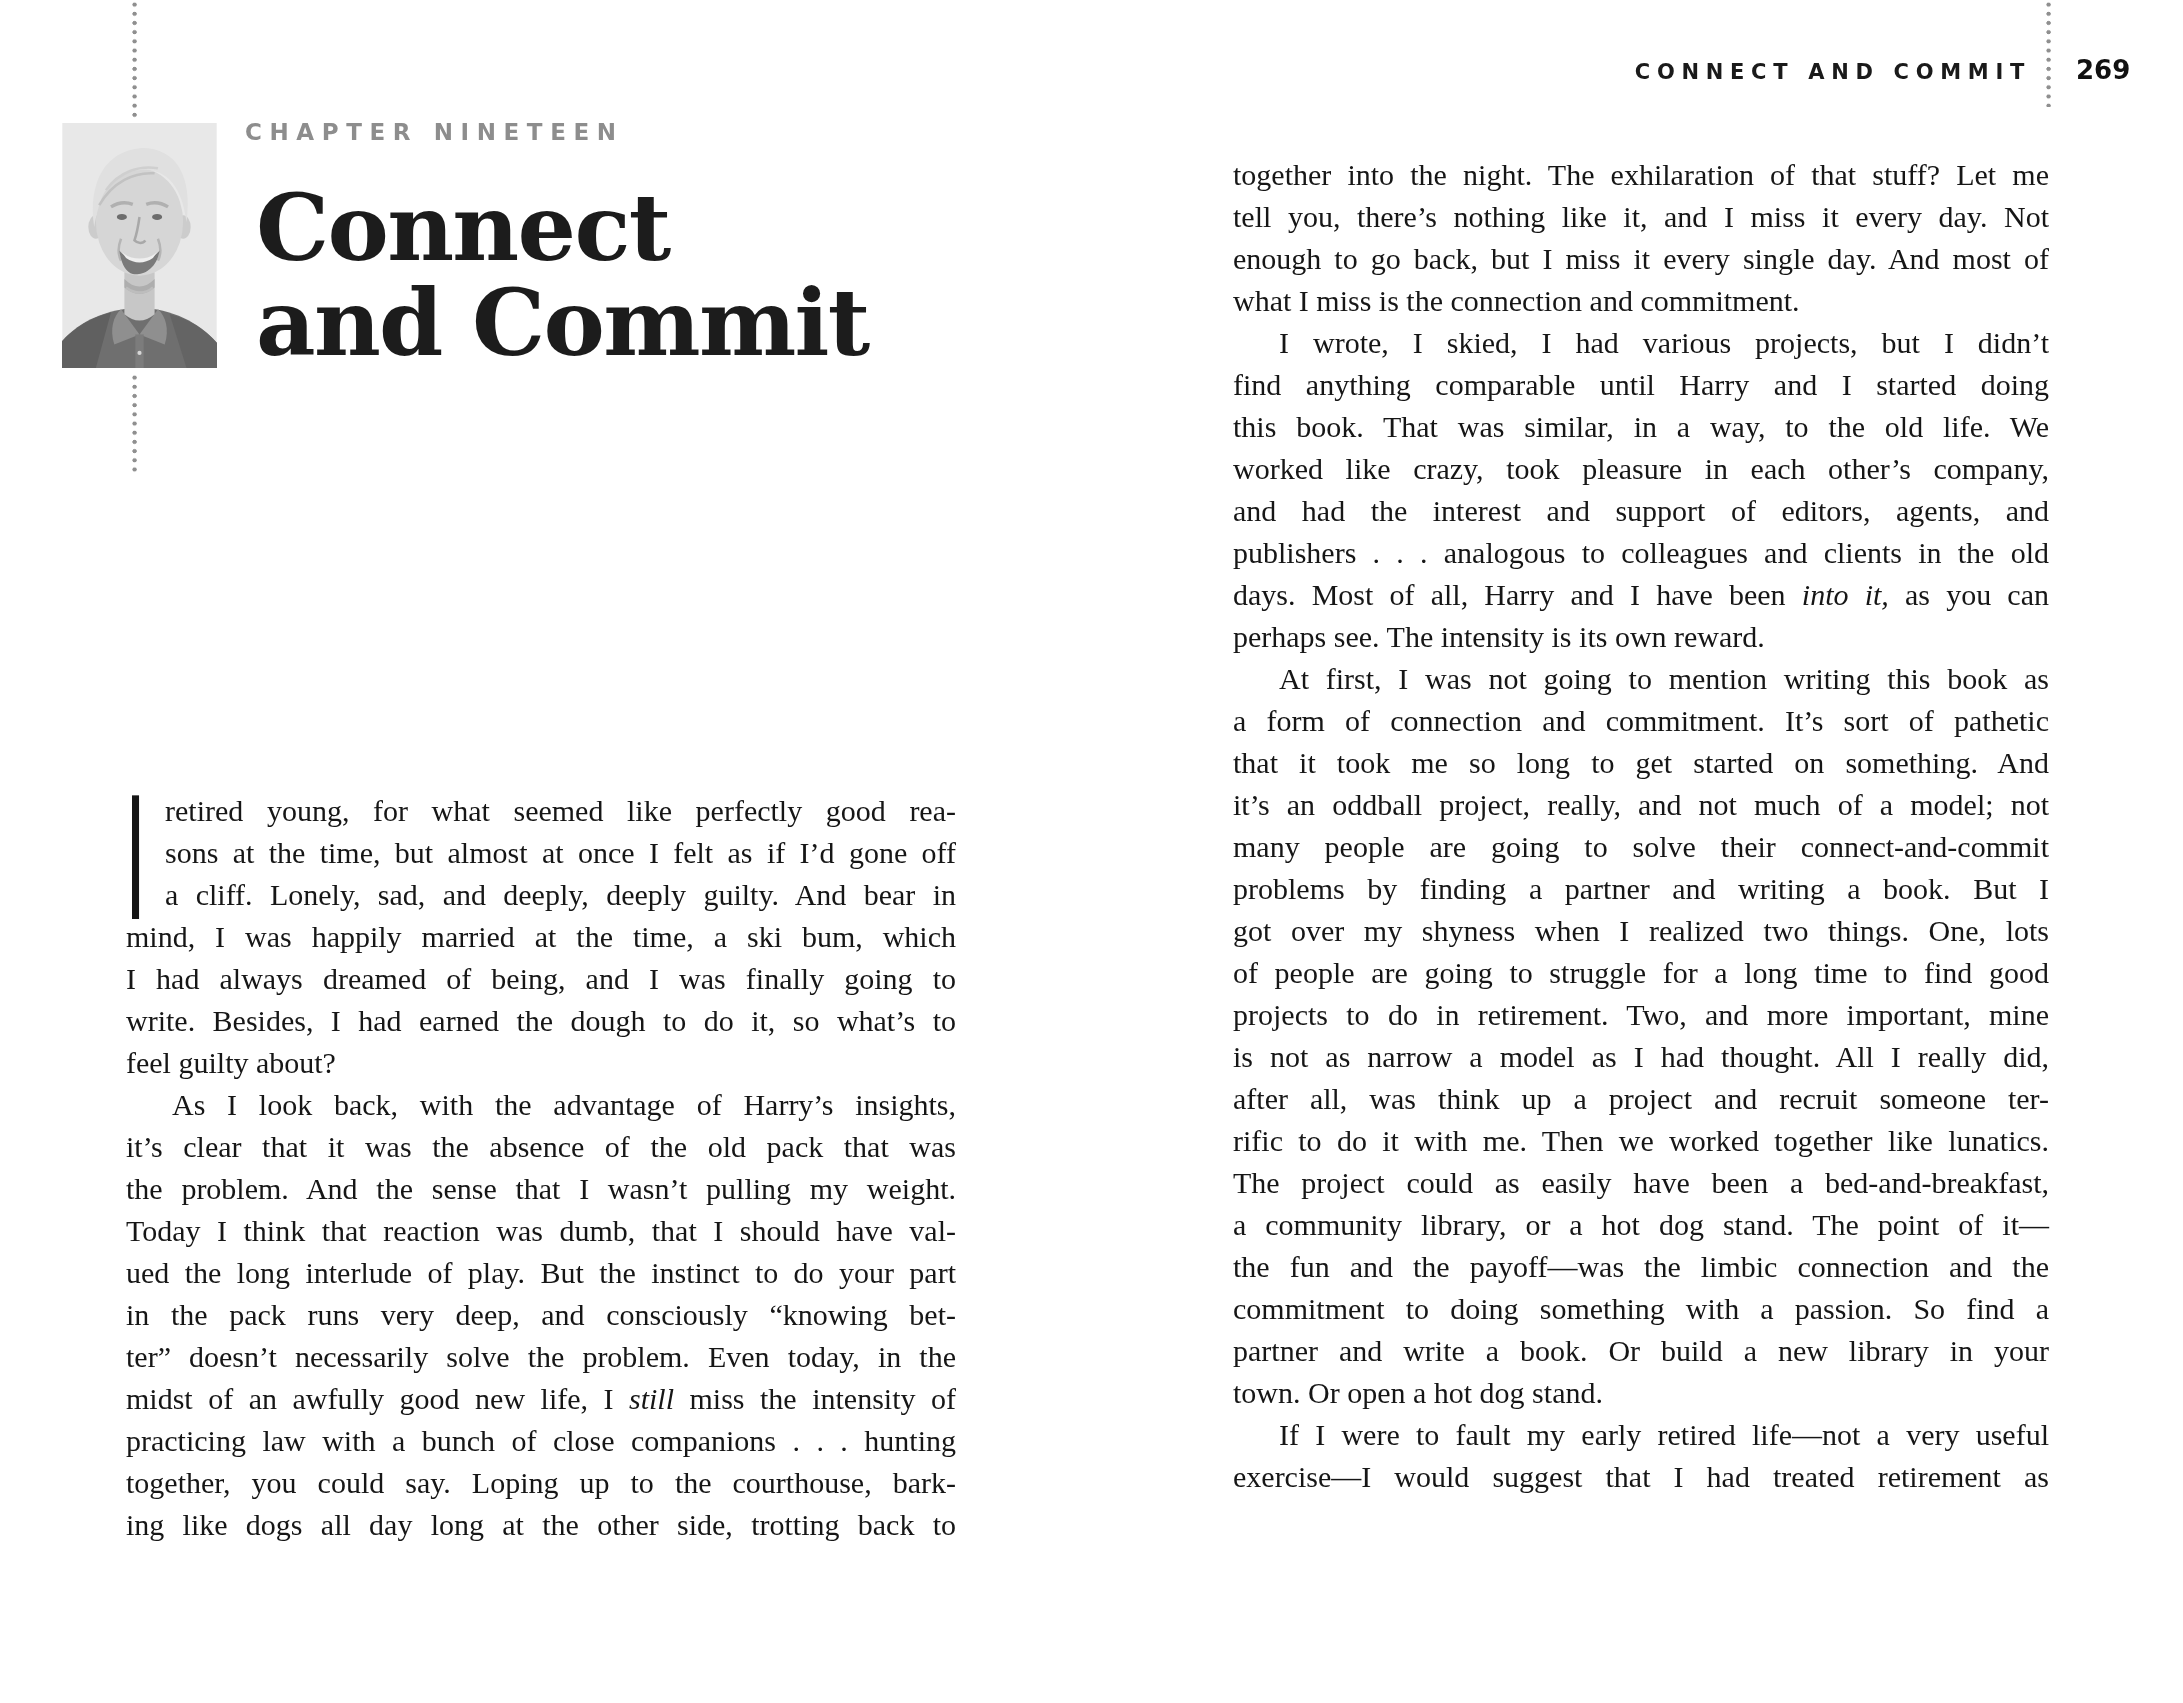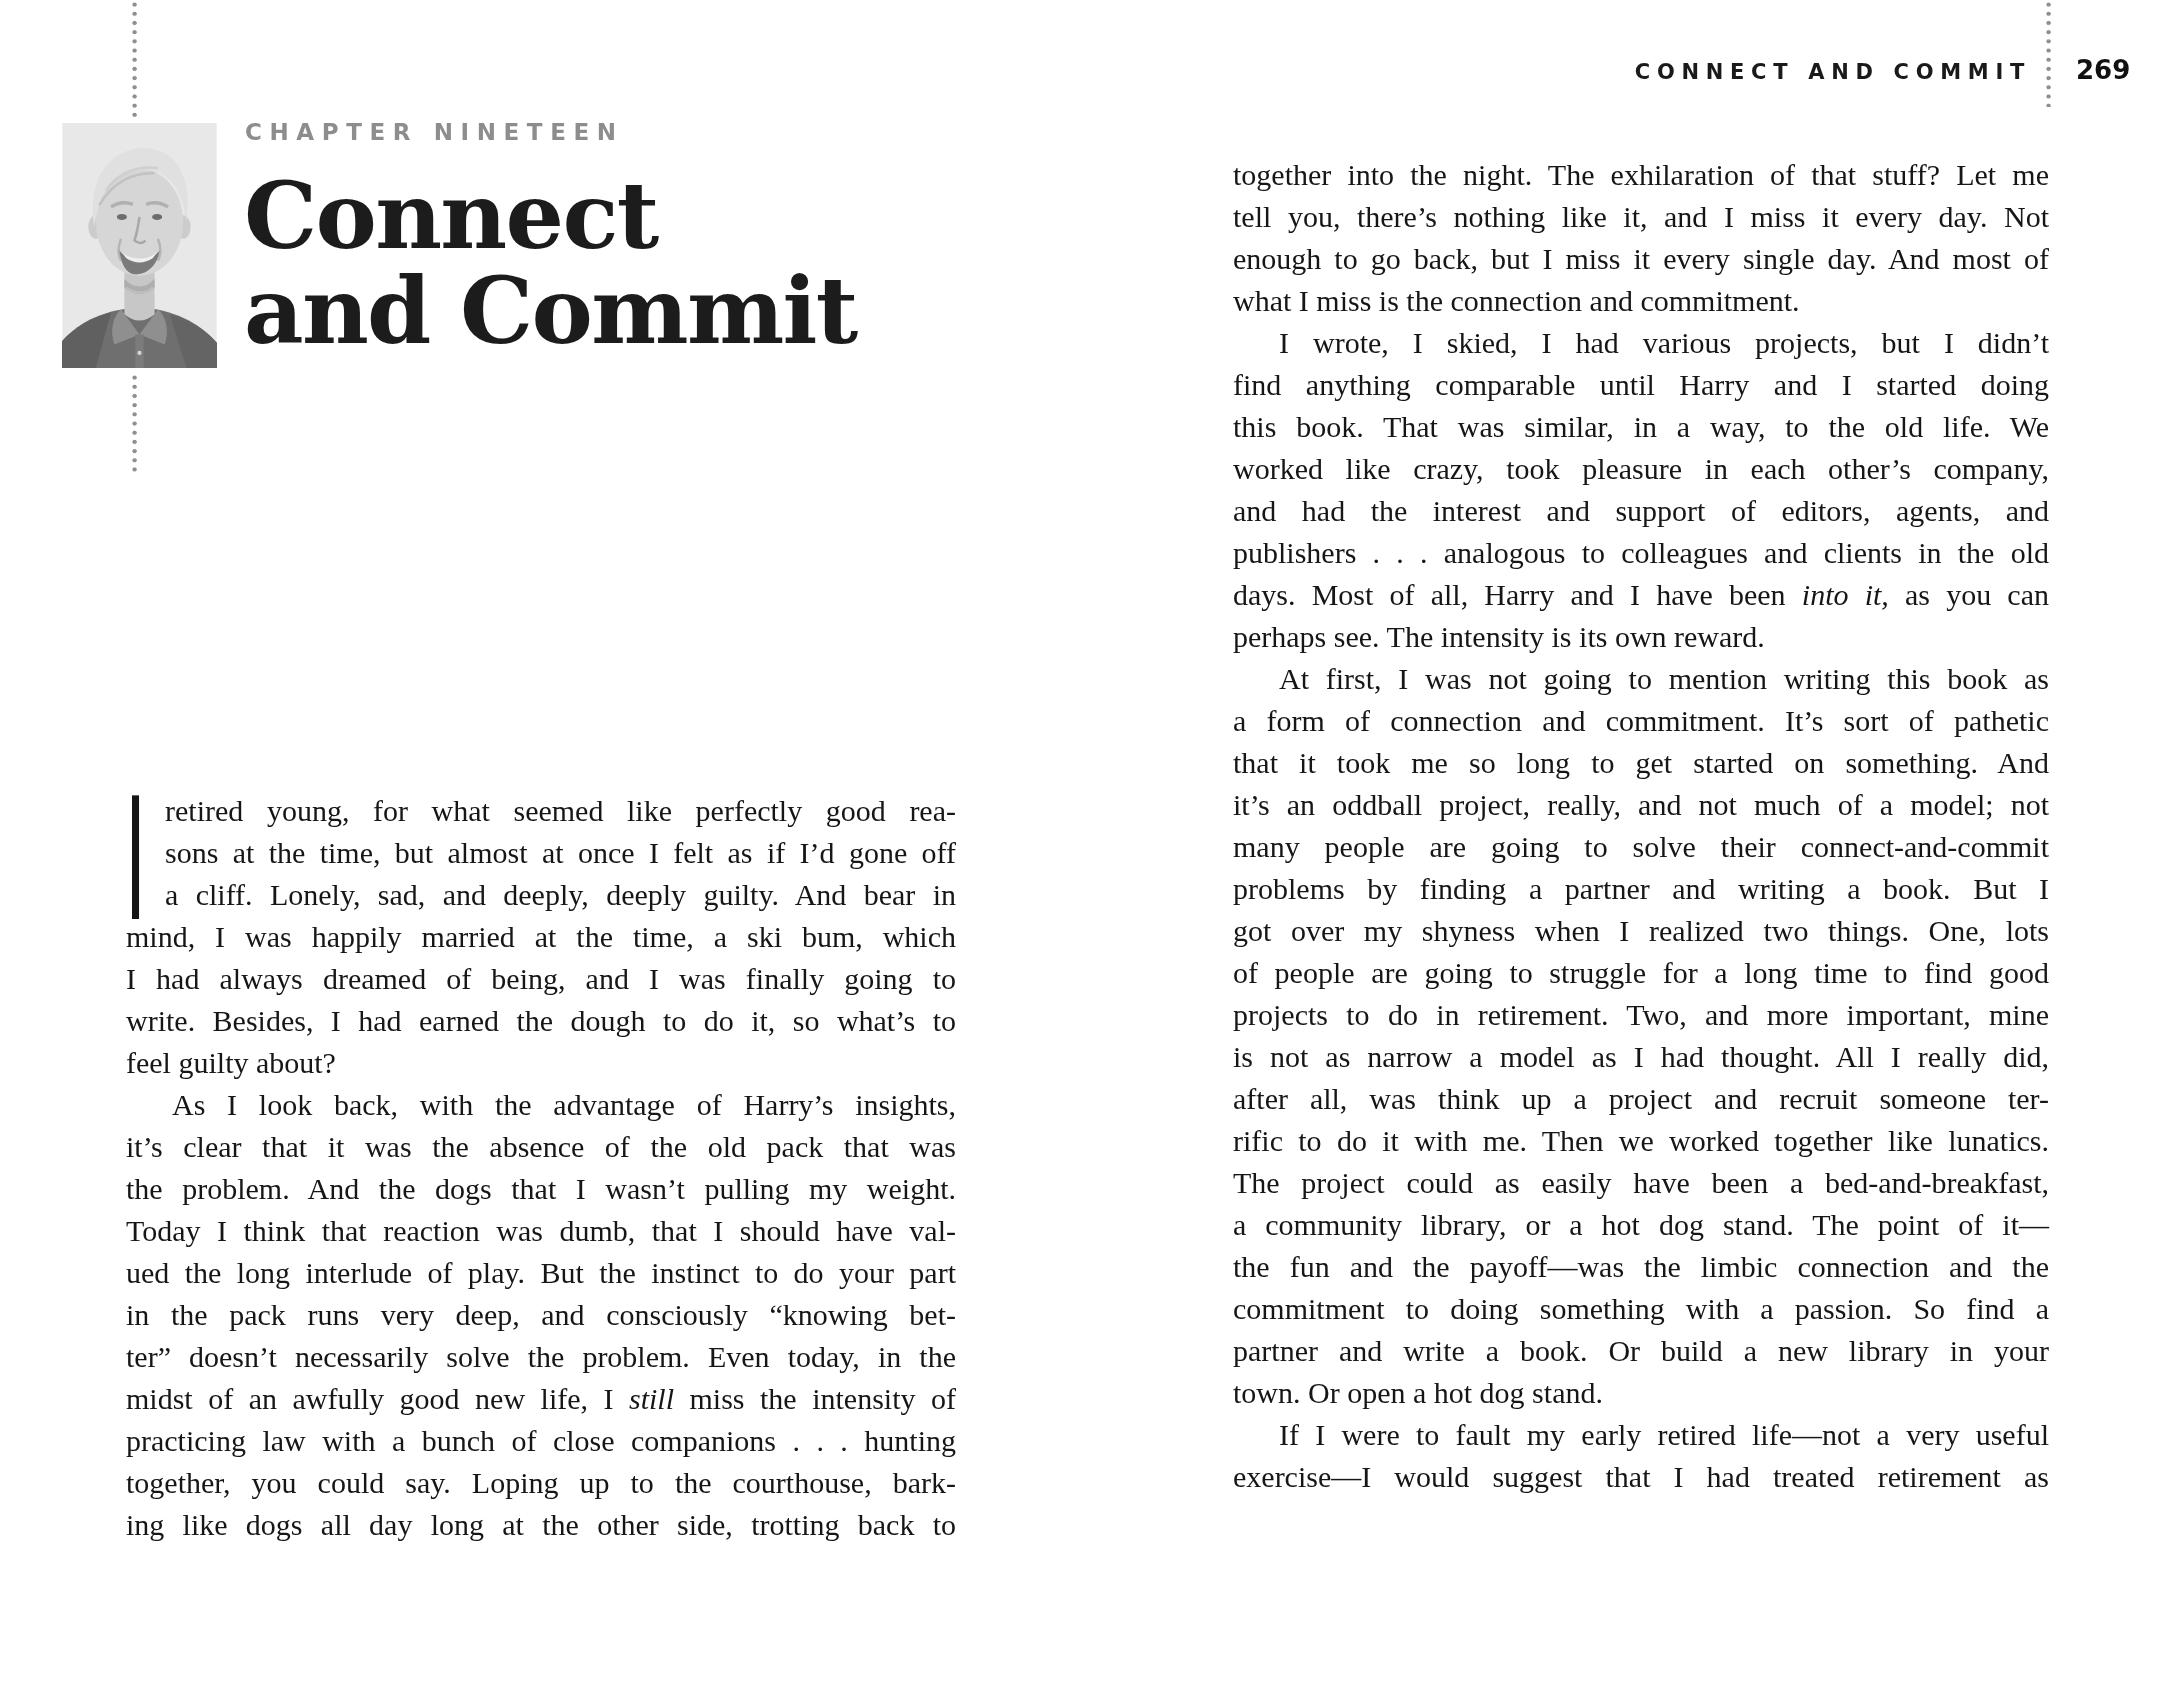--- a/index.html
+++ b/index.html
@@ -38,21 +38,21 @@
   }
 
   
   .chapter-label {
     position:absolute; left:245px; top:119px;
     font-family:"DejaVu Sans", sans-serif; font-weight:bold;
     font-size:23px; letter-spacing:7.6px; color:#8d8d8d;
     white-space:nowrap;
   }
   .chapter-title {
-    position:absolute; left:240px; top:165px; margin:4px;
+    position:absolute; left:240px; top:165px; margin:16px;
     font-family:"DejaVu Serif", serif; font-weight:bold;
     font-size:92px; line-height:95px; letter-spacing:-1.7px;
     color:#1c1c1c; white-space:nowrap;
   }
 
   .photo {
     position:absolute; left:62px; top:123px;
     width:155px; height:245px;
   }
   .photo svg { display:block; width:100%; height:100%; }
@@ -148,21 +148,21 @@
   <div class="col" id="col-left">
       <div class="tline dropgap"><span>retired young, for what seemed like perfectly good rea-</span></div>
       <div class="tline dropgap"><span>sons at the time, but almost at once I felt as if I’d gone off</span></div>
       <div class="tline dropgap"><span>a cliff. Lonely, sad, and deeply, deeply guilty. And bear in</span></div>
       <div class="tline"><span>mind, I was happily married at the time, a ski bum, which</span></div>
       <div class="tline"><span>I had always dreamed of being, and I was finally going to</span></div>
       <div class="tline"><span>write. Besides, I had earned the dough to do it, so what’s to</span></div>
       <div class="tline last"><span>feel guilty about?</span></div>
       <div class="tline indent"><span>As I look back, with the advantage of Harry’s insights,</span></div>
       <div class="tline"><span>it’s clear that it was the absence of the old pack that was</span></div>
-      <div class="tline"><span>the problem. And the dogs that I wasn’t pulling my weight.</span></div>
+      <div class="tline"><span>the problem. And the sense that I wasn’t pulling my weight.</span></div>
       <div class="tline"><span>Today I think that reaction was dumb, that I should have val-</span></div>
       <div class="tline"><span>ued the long interlude of play. But the instinct to do your part</span></div>
       <div class="tline"><span>in the pack runs very deep, and consciously “knowing bet-</span></div>
       <div class="tline"><span>ter” doesn’t necessarily solve the problem. Even today, in the</span></div>
       <div class="tline"><span>midst of an awfully good new life, I </span><i>still</i><span> miss the intensity of</span></div>
       <div class="tline"><span>practicing law with a bunch of close companions . . . hunting</span></div>
       <div class="tline"><span>together, you could say. Loping up to the courthouse, bark-</span></div>
       <div class="tline"><span>ing like dogs all day long at the other side, trotting back to</span></div>
     </div>
   <div class="col" id="col-right">

